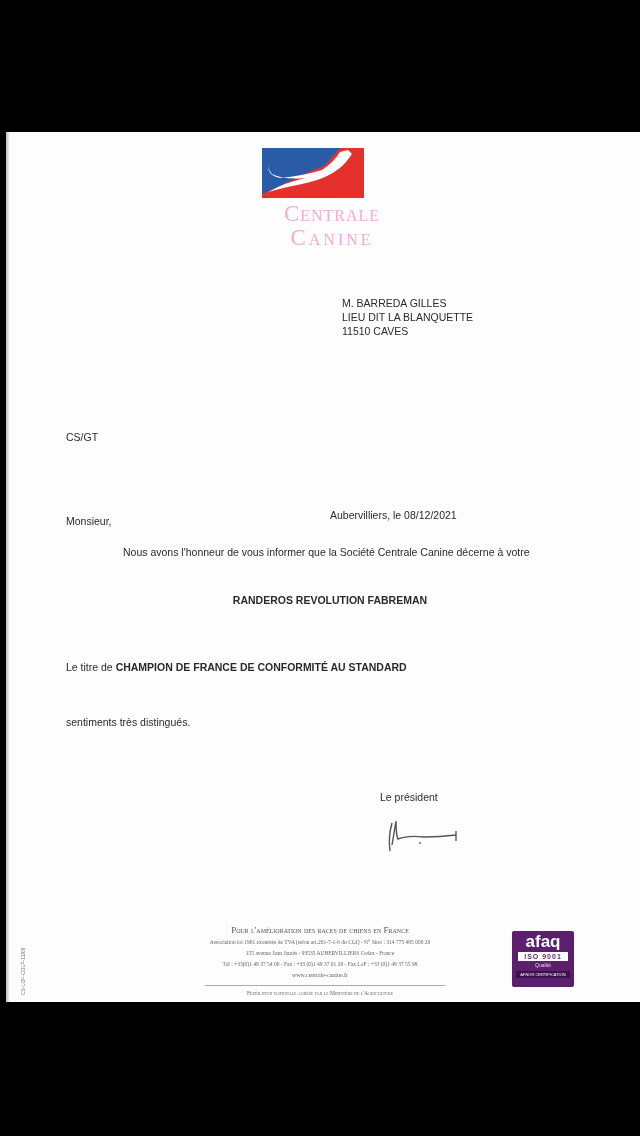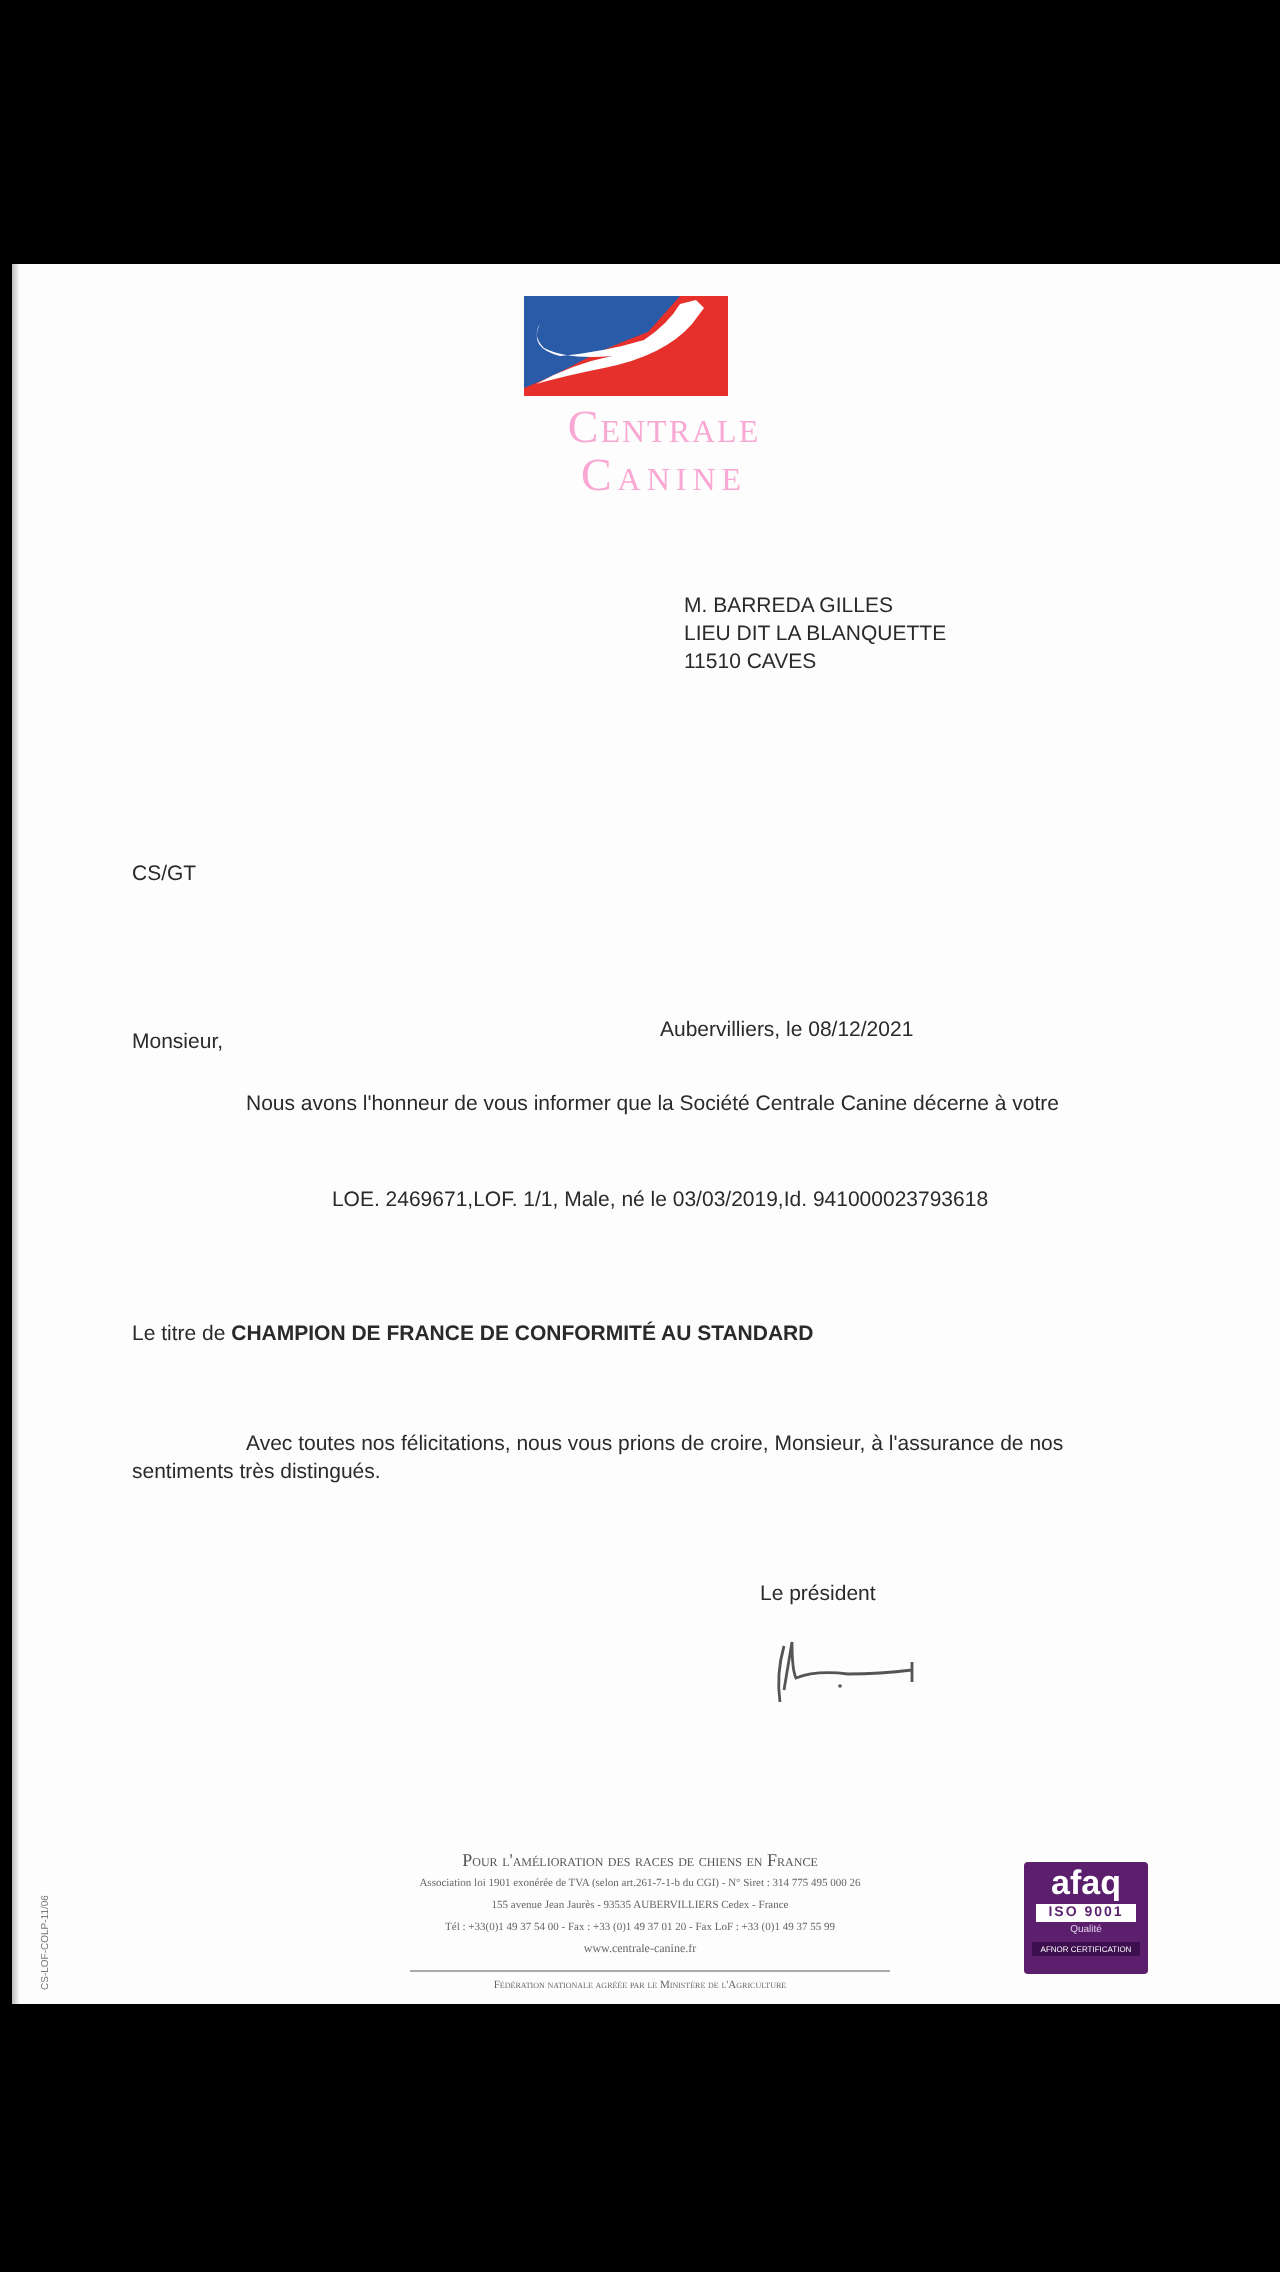--- a/index.html
+++ b/index.html
@@ -72,29 +72,28 @@
 <div class="abs txt" style="left:66px; top:430px;">CS/GT</div>
 <div class="abs txt" style="left:330px; top:463px;margin-top:45px;">Aubervilliers, le 08/12/2021</div>
 
 <div class="abs txt" style="left:66px; top:514px;">Monsieur,</div>
 
 <div class="abs txt" style="left:66px; top:545px;">
   <div style="padding-left:57px;">Nous avons l'honneur de vous informer que la Société Centrale Canine décerne à votre</div>
 </div>
 
 <div class="abs txt center" style="left:130px; top:593px; width:400px;">
-  <div>LOE. 2469671,LOF. 1/1, Male, né le 03/03/2019,Id. 941000023793618</div>
+  <div class="bold">RANDEROS REVOLUTION FABREMAN</div>
 </div>
 
 <div class="abs txt" style="left:66px; top:660px;">
   <span>Le titre de </span><span class="bold">CHAMPION DE FRANCE DE CONFORMITÉ AU STANDARD</span>
 </div>
 
 <div class="abs txt" style="left:66px; top:715px;">
-  <div style="padding-left:57px;">Avec toutes nos félicitations, nous vous prions de croire, Monsieur, à l'assurance de nos</div>
   <div>sentiments très distingués.</div>
 </div>
 
 <div class="abs txt" style="left:380px; top:790px;">Le président</div>
 
 <div class="abs" style="left:384px; top:815px; width:80px; height:42px;">
   <svg width="80" height="42" viewBox="0 0 80 42">
     <path d="M6 36 Q4 22 8 8 M8 30 Q10 18 12 6 Q12 20 14 24 Q24 20 40 22 Q56 22 72 20 M72 16 L72 26" stroke="#555" stroke-width="1.4" fill="none"></path>
     <circle cx="36" cy="28" r="0.9" fill="#555"></circle>
   </svg>

